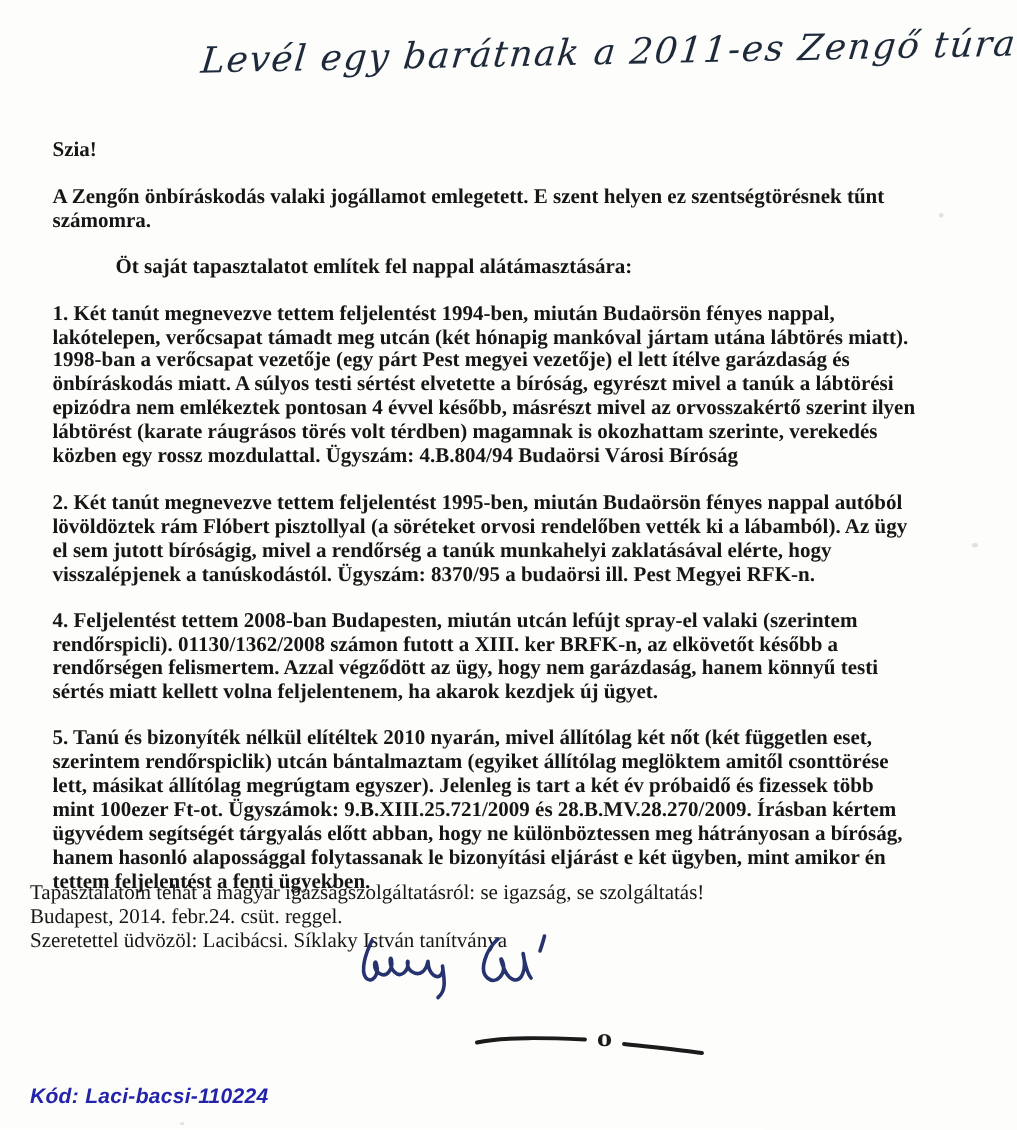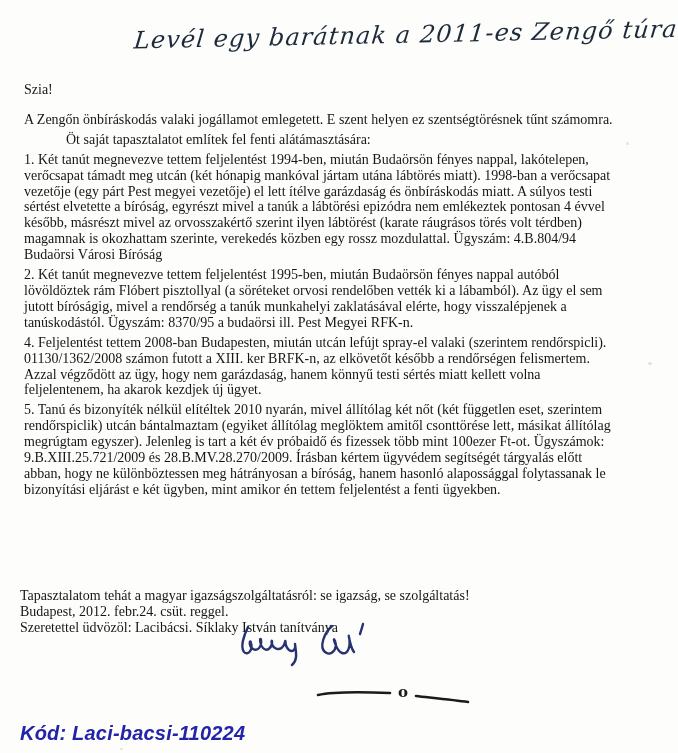--- a/index.html
+++ b/index.html
@@ -18,21 +18,21 @@
     font-size:24px;
     letter-spacing:1.1px;
     color:#1e2a3a;
     transform:rotate(-1.2deg) skewX(-7deg);
     white-space:nowrap;
   }
   .letter-body{
     position:absolute;left:20px;top:78px;width:606px;
     font-size:14px;line-height:15.9px;
   }
-  .letter-body p{margin:4px;}
+  .letter-body p{margin:15px;font-weight:bold;}
   .greeting{margin-bottom:14px !important;}
   .list-intro{text-indent:42px;}
   .items{margin-top:3px;}
   .tail{
     position:absolute;left:20px;top:588px;width:620px;
     font-size:14px;line-height:15.9px;
   }
   .tail p{margin:0;}
   .dateline{margin-top:5px;}
   .signoff{margin-top:17px;}
@@ -44,46 +44,46 @@
   .divider .o-mark{
     font-family:"DejaVu Serif",serif;
     font-weight:bold;font-size:15px;color:#1b1b1b;
     line-height:1;transform:translateY(-1px);
   }
   .divider svg.right{transform:translateY(5px);}
   .code-line{
     position:absolute;left:20px;top:722px;
     font-family:"Liberation Sans",sans-serif;
     font-weight:bold;font-style:italic;
-    font-size:20px;color:#2424ab;letter-spacing:0.2px;
+    font-size:14px;color:#2424ab;letter-spacing:0.2px;
   }
   .speck{position:absolute;border-radius:50%;background:#9a9a9a;opacity:.28;}
 </style>
 </head>
 <body>
 
 <div class="page">
 
   <div class="hand-title">Levél egy barátnak a 2011-es Zengő túra után</div>
 
   <div class="letter-body">
     <p class="greeting">Szia!</p>
     <p class="intro">A Zengőn önbíráskodás valaki jogállamot emlegetett. E szent helyen ez szentségtörésnek tűnt számomra.</p>
-    <p class="list-intro">Öt saját tapasztalatot említek fel fenti alátámasztására:</p>
+    <p class="list-intro">Öt saját tapasztalatot említek fel nappal alátámasztására:</p>
     <div class="items">
       <p>1. Két tanút megnevezve tettem feljelentést 1994-ben, miután Budaörsön fényes nappal, lakótelepen, verőcsapat támadt meg utcán (két hónapig mankóval jártam utána lábtörés miatt). 1998-ban a verőcsapat vezetője (egy párt Pest megyei vezetője) el lett ítélve garázdaság és önbíráskodás miatt. A súlyos testi sértést elvetette a bíróság, egyrészt mivel a tanúk a lábtörési epizódra nem emlékeztek pontosan 4 évvel később, másrészt mivel az orvosszakértő szerint ilyen lábtörést (karate ráugrásos törés volt térdben) magamnak is okozhattam szerinte, verekedés közben egy rossz mozdulattal. Ügyszám: 4.B.804/94 Budaörsi Városi Bíróság</p>
       <p>2. Két tanút megnevezve tettem feljelentést 1995-ben, miután Budaörsön fényes nappal autóból lövöldöztek rám Flóbert pisztollyal (a söréteket orvosi rendelőben vették ki a lábamból). Az ügy el sem jutott bíróságig, mivel a rendőrség a tanúk munkahelyi zaklatásával elérte, hogy visszalépjenek a tanúskodástól. Ügyszám: 8370/95 a budaörsi ill. Pest Megyei RFK-n.</p>
       <p>4. Feljelentést tettem 2008-ban Budapesten, miután utcán lefújt spray-el valaki (szerintem rendőrspicli). 01130/1362/2008 számon futott a XIII. ker BRFK-n, az elkövetőt később a rendőrségen felismertem. Azzal végződött az ügy, hogy nem garázdaság, hanem könnyű testi sértés miatt kellett volna feljelentenem, ha akarok kezdjek új ügyet.</p>
       <p>5. Tanú és bizonyíték nélkül elítéltek 2010 nyarán, mivel állítólag két nőt (két független eset, szerintem rendőrspiclik) utcán bántalmaztam (egyiket állítólag meglöktem amitől csonttörése lett, másikat állítólag megrúgtam egyszer). Jelenleg is tart a két év próbaidő és fizessek több mint 100ezer Ft-ot. Ügyszámok: 9.B.XIII.25.721/2009 és 28.B.MV.28.270/2009. Írásban kértem ügyvédem segítségét tárgyalás előtt abban, hogy ne különböztessen meg hátrányosan a bíróság, hanem hasonló alapossággal folytassanak le bizonyítási eljárást e két ügyben, mint amikor én tettem feljelentést a fenti ügyekben.</p>
     </div>
   </div>
 
   <div class="tail">
     <p>Tapasztalatom tehát a magyar igazságszolgáltatásról: se igazság, se szolgáltatás!</p>
-    <p class="dateline">Budapest, 2012. febr.24. csüt. reggel.</p>
+    <p class="dateline">Budapest, 2014. febr.24. csüt. reggel.</p>
     <p class="signoff">Szeretettel üdvözöl: Lacibácsi. Síklaky István tanítványa</p>
   </div>
 
   <div class="signature">
     <svg width="170" height="50" viewBox="0 0 170 50" xmlns="http://www.w3.org/2000/svg">
       <g fill="none" stroke="#26336f" stroke-width="2.4" stroke-linecap="round" stroke-linejoin="round">
         <path d="M16 8 C12 16 8 28 12 33 C16 37 21 31 19 24 C18 19 16 27 21 30 C26 33 30 27 29 21 C28 17 27 25 31 29 C35 33 40 29 40 23 C40 19 38 26 43 29 C48 32 52 28 53 23 C54 19 52 27 57 31 C61 34 64 30 63 25 C64 33 66 41 60 46"></path>
         <path d="M100 7 C92 14 87 28 93 33 C99 38 106 30 103 22 C100 15 104 32 110 34 C116 36 119 27 117 18 C116 12 118 28 122 33"></path>
         <path d="M131 5 C130 9 129 12 128 15"></path>
       </g>

